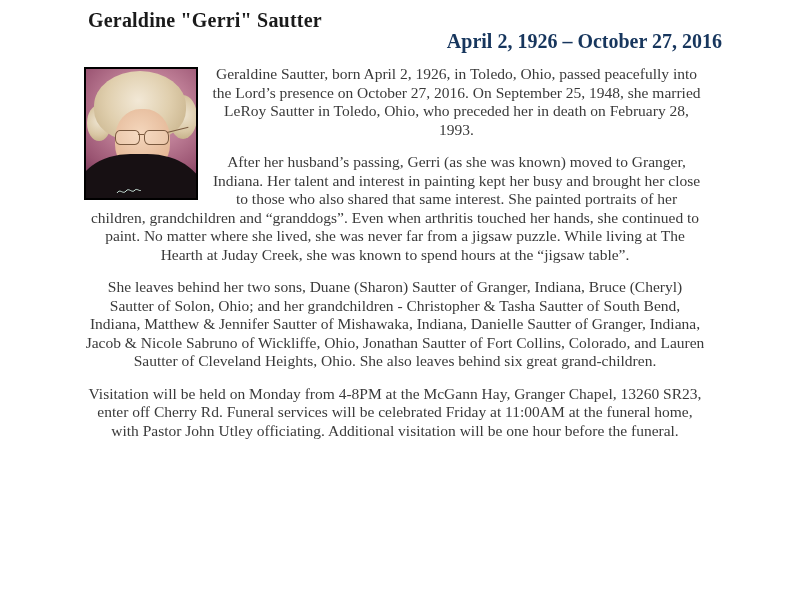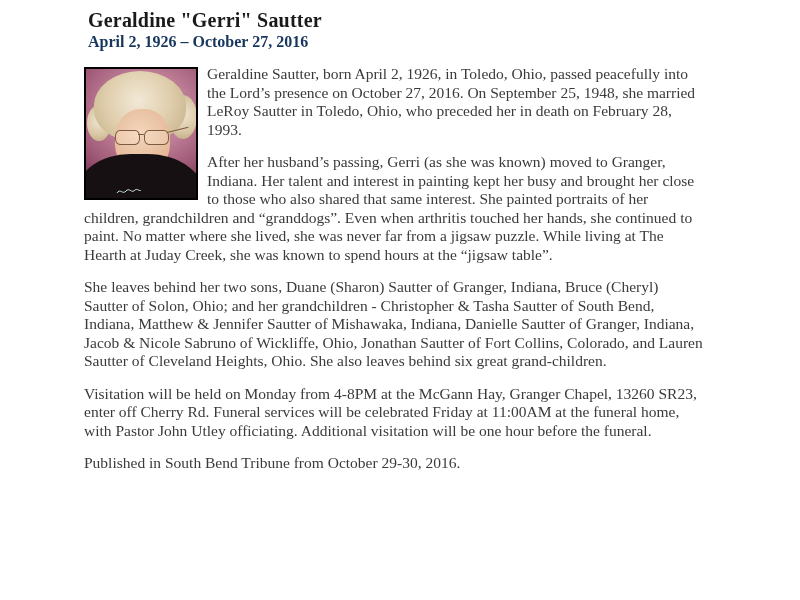--- a/index.html
+++ b/index.html
@@ -18,24 +18,25 @@
   .page-title {
     margin: 0 0 1px 4px;
     font-size: 20px; line-height: 22px;
     font-weight: bold;
     color: #1a1a1a;
     letter-spacing: 0.2px;
     font-family: "Liberation Serif", "DejaVu Serif", serif;
   }
   .life-dates {
     margin: 0 0 8px 4px;
-    font-size: 16px; line-height: 19px;
+    font-size: 20px; line-height: 19px;
     font-weight: bold;
     color: #17365d;
     font-family: "Liberation Serif", "DejaVu Serif", serif;
+    text-align: right;
   }
   .body-text {
     margin-top: 14px;
     width: 622px;
     font-size: 15.5px;
     line-height: 18.5px;
     color: #3a3a3a;
   }
   .body-text p { margin: 0 0 14px 0; }
 
@@ -107,21 +108,21 @@
 </style>
 </head>
 <body>
 
 <div class="doc">
 
   <h1 class="page-title" style="color: rgb(26, 26, 26);">Geraldine "Gerri" Sautter</h1>
 
   <h2 class="life-dates" style="color: rgb(23, 54, 93);">April 2, 1926 – October 27, 2016</h2>
 
-  <div class="body-text" style="color: rgb(58, 58, 58);">
+  <div class="body-text" style="color: rgb(58, 58, 58); text-align: center;">
 
     <div class="photo" style="border-color: rgb(0, 0, 0);">
       <div class="curl-left"></div>
       <div class="curl-right"></div>
       <div class="hair"></div>
       <div class="face"></div>
       <div class="glasses">
         <div class="lens left"></div>
         <div class="lens right"></div>
         <div class="bridge"></div>
@@ -131,16 +132,15 @@
       <div class="shoulders"></div>
       <svg class="signature" width="26" height="10" viewBox="0 0 26 10">
         <path d="M1,7 C4,2 7,9 10,5 C13,1 16,8 19,4 C21,2 24,6 25,4" fill="none" stroke="#cfe8de" stroke-width="1"></path>
       </svg>
     </div>
 
     <p>Geraldine Sautter, born April 2, 1926, in Toledo, Ohio, passed peacefully into the Lord’s presence on October 27, 2016. On September 25, 1948, she married LeRoy Sautter in Toledo, Ohio, who preceded her in death on February 28, 1993.</p>
     <p>After her husband’s passing, Gerri (as she was known) moved to Granger, Indiana. Her talent and interest in painting kept her busy and brought her close to those who also shared that same interest. She painted portraits of her children, grandchildren and “granddogs”. Even when arthritis touched her hands, she continued to paint. No matter where she lived, she was never far from a jigsaw puzzle. While living at The Hearth at Juday Creek, she was known to spend hours at the “jigsaw table”.</p>
     <p>She leaves behind her two sons, Duane (Sharon) Sautter of Granger, Indiana, Bruce (Cheryl) Sautter of Solon, Ohio; and her grandchildren - Christopher &amp; Tasha Sautter of South Bend, Indiana, Matthew &amp; Jennifer Sautter of Mishawaka, Indiana, Danielle Sautter of Granger, Indiana, Jacob &amp; Nicole Sabruno of Wickliffe, Ohio, Jonathan Sautter of Fort Collins, Colorado, and Lauren Sautter of Cleveland Heights, Ohio. She also leaves behind six great grand-children.</p>
     <p>Visitation will be held on Monday from 4-8PM at the McGann Hay, Granger Chapel, 13260 SR23, enter off Cherry Rd. Funeral services will be celebrated Friday at 11:00AM at the funeral home, with Pastor John Utley officiating. Additional visitation will be one hour before the funeral.</p>
-    <p>Published in South Bend Tribune from October 29-30, 2016.</p>
 
   </div>
 </div>
 
 </body></html>

